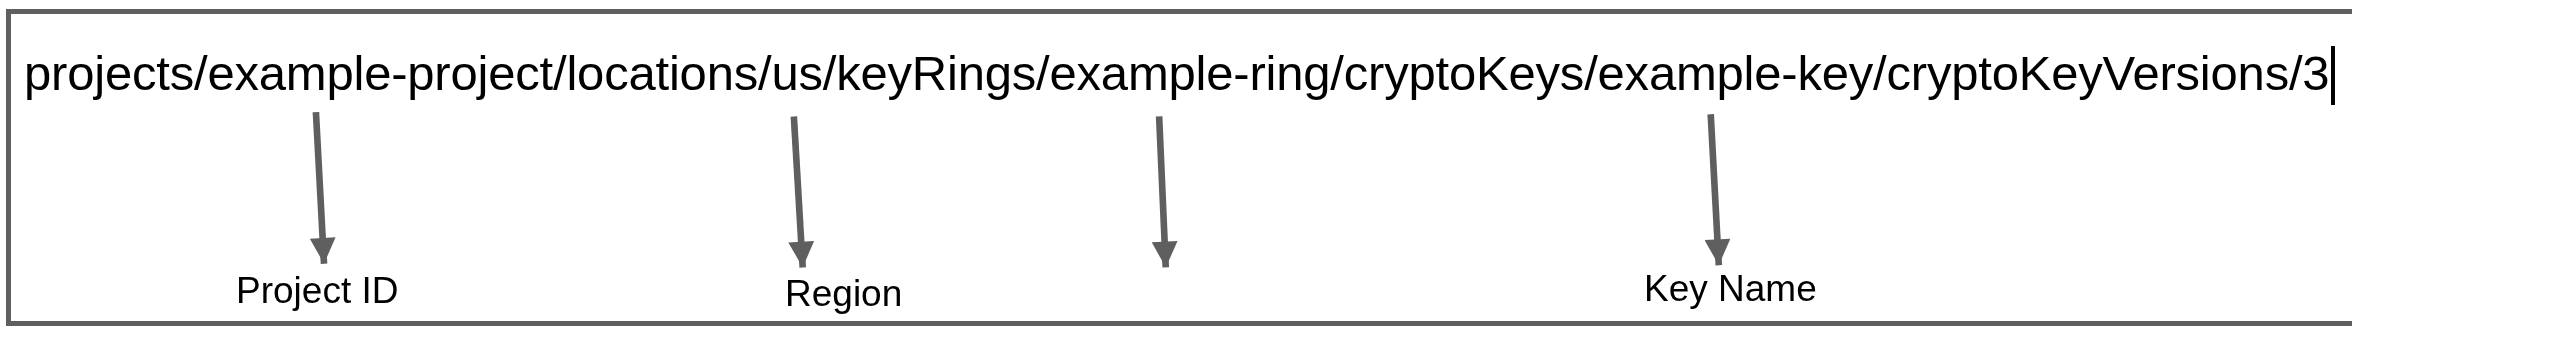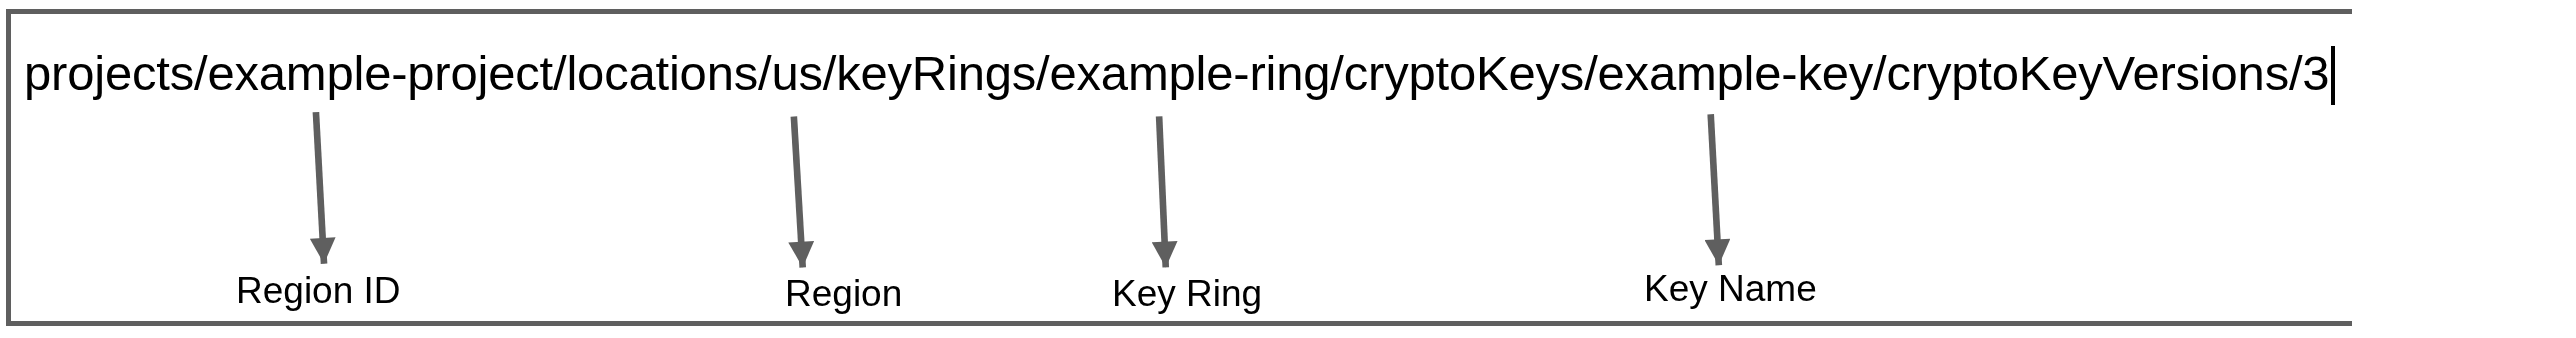--- a/index.html
+++ b/index.html
@@ -85,22 +85,21 @@
       <line x1="1078" y1="158" x2="1090" y2="363" stroke="#5f5f5f" stroke-width="9" marker-end="url(#ah)"></line>
     </g>
     <g>
       <line x1="1574" y1="158" x2="1583" y2="363" stroke="#5f5f5f" stroke-width="9" marker-end="url(#ah)"></line>
     </g>
     <g>
       <line x1="2323" y1="155" x2="2334" y2="360" stroke="#5f5f5f" stroke-width="9" marker-end="url(#ah)"></line>
     </g>
   </svg>
 
-  <div class="anno-label label-project-id">Region ID</div>
+  <div class="anno-label label-project-id">Project ID</div>
 
   <div class="anno-label label-region">Region</div>
 
-  <div class="anno-label label-key-ring">Key Ring</div>
 
   <div class="anno-label label-key-name">Key Name</div>
 
 </div>
 
 
 </body></html>

